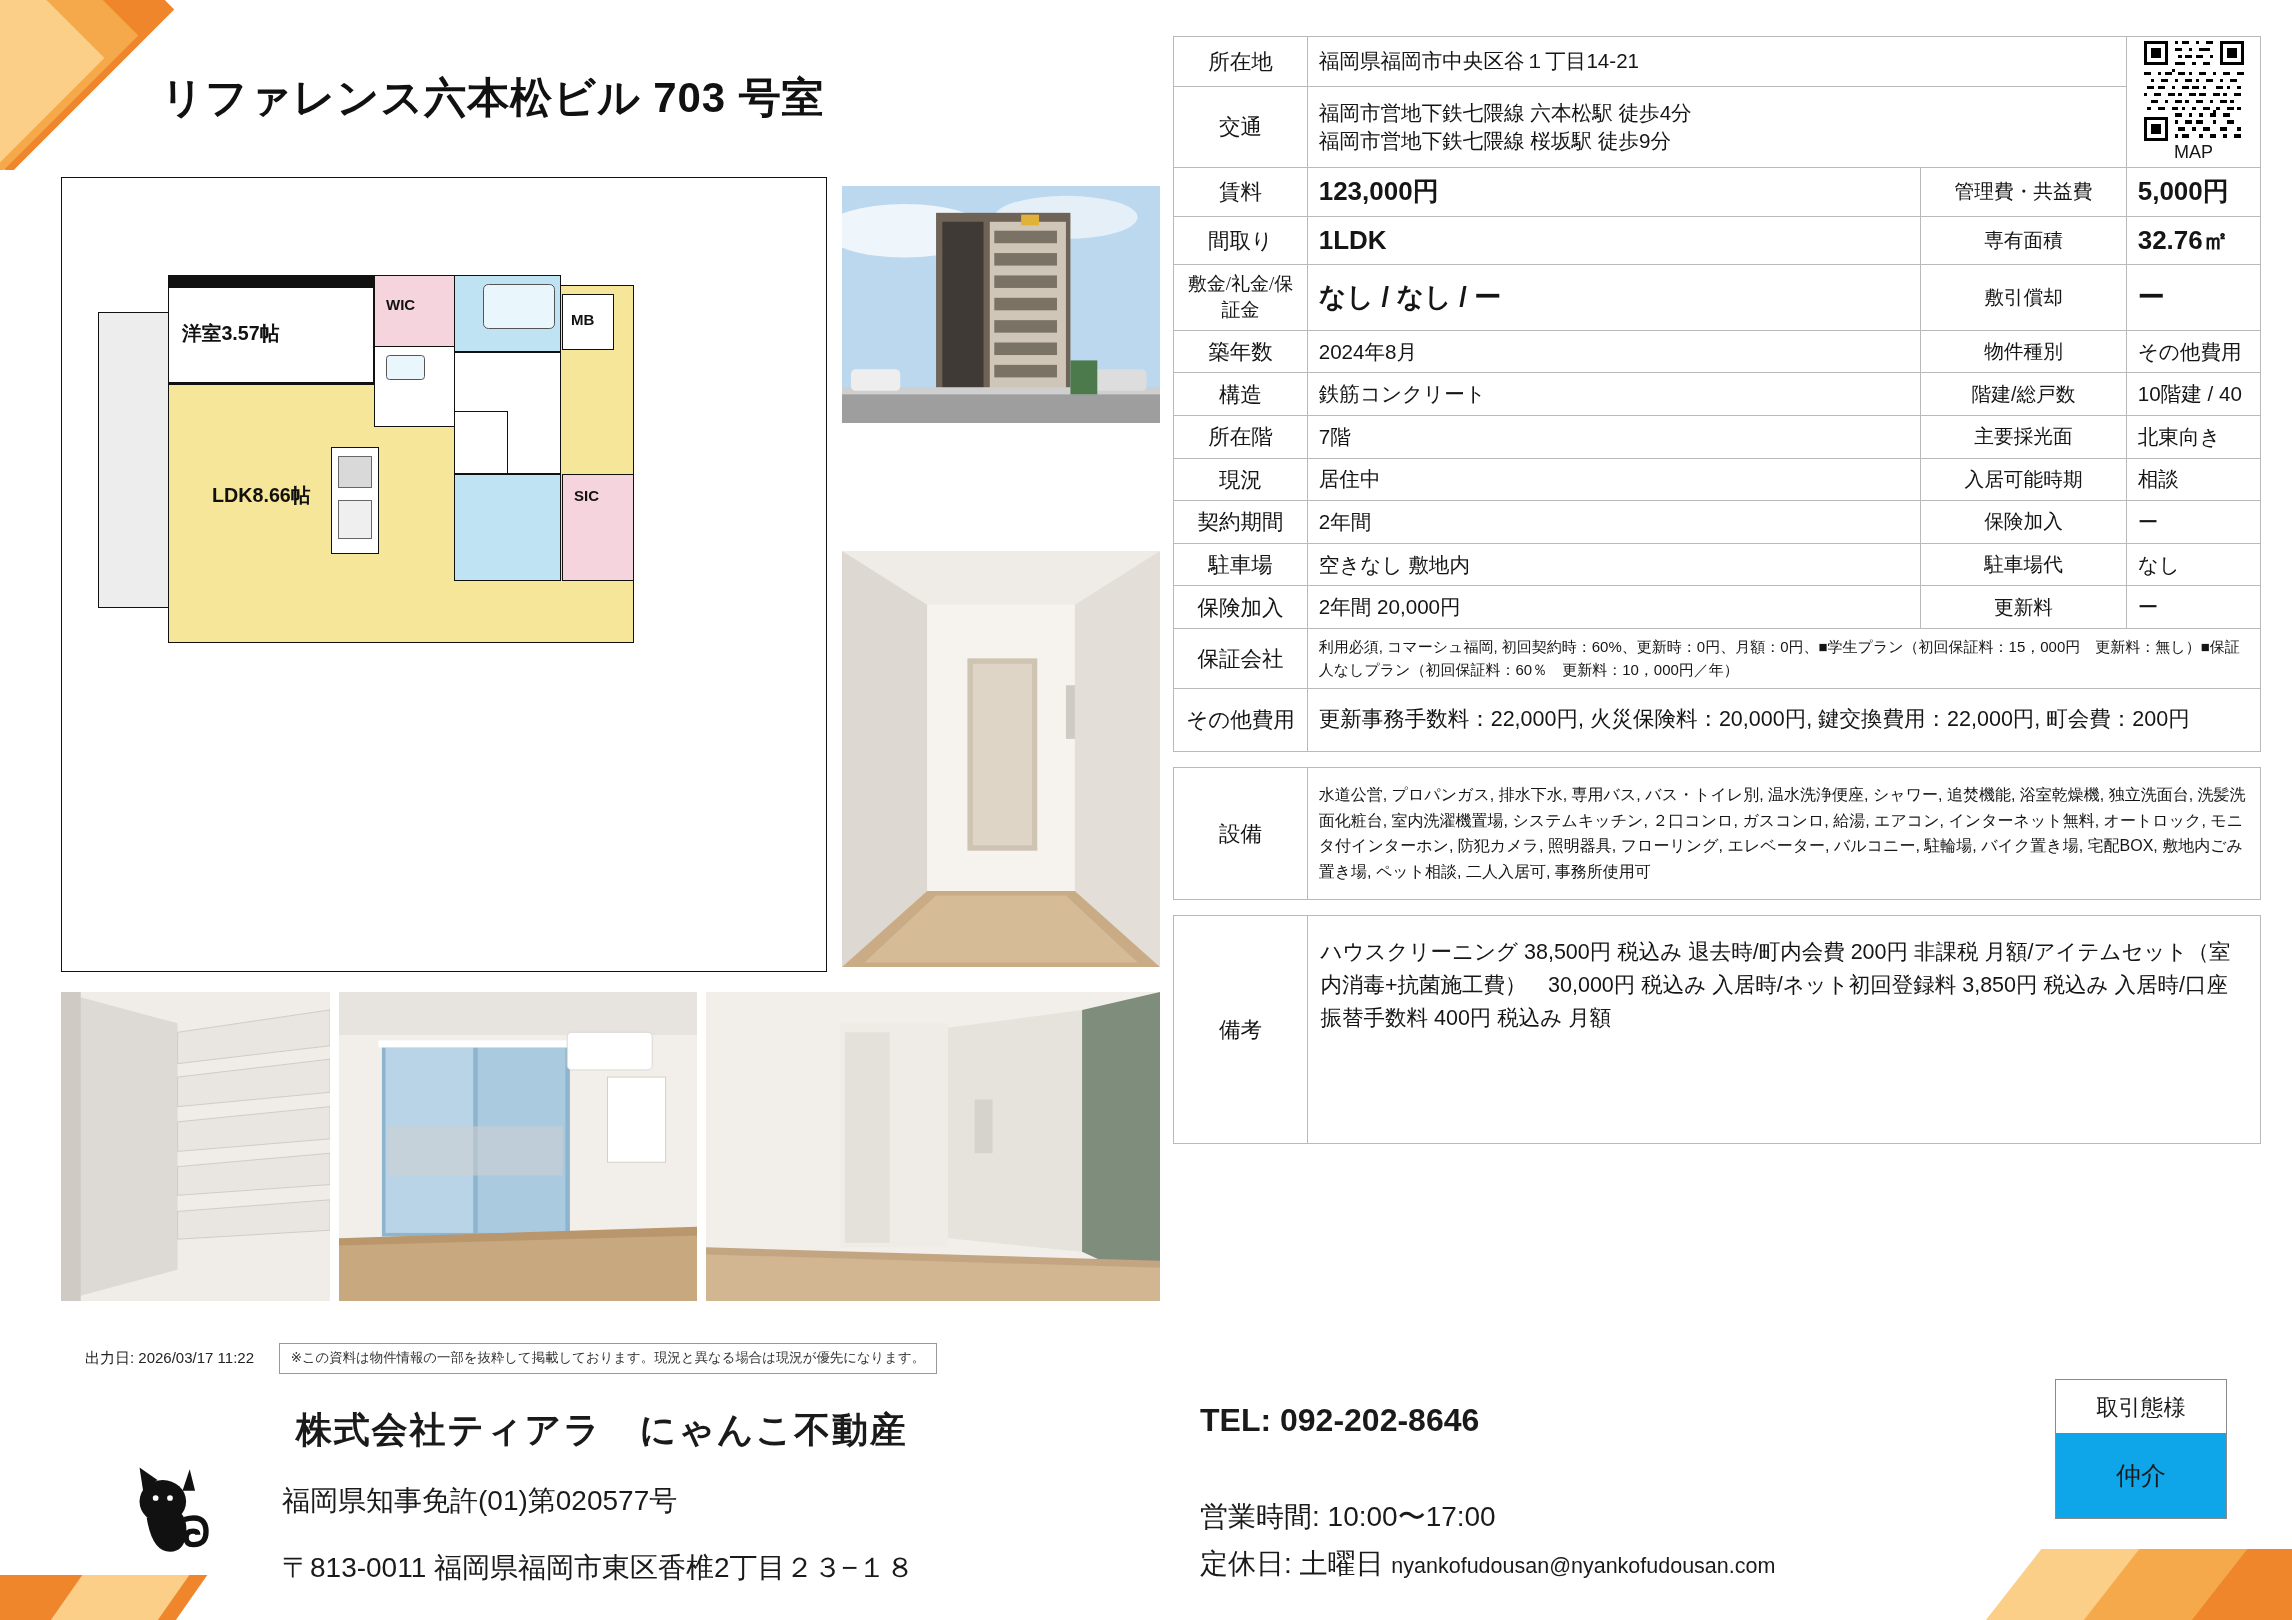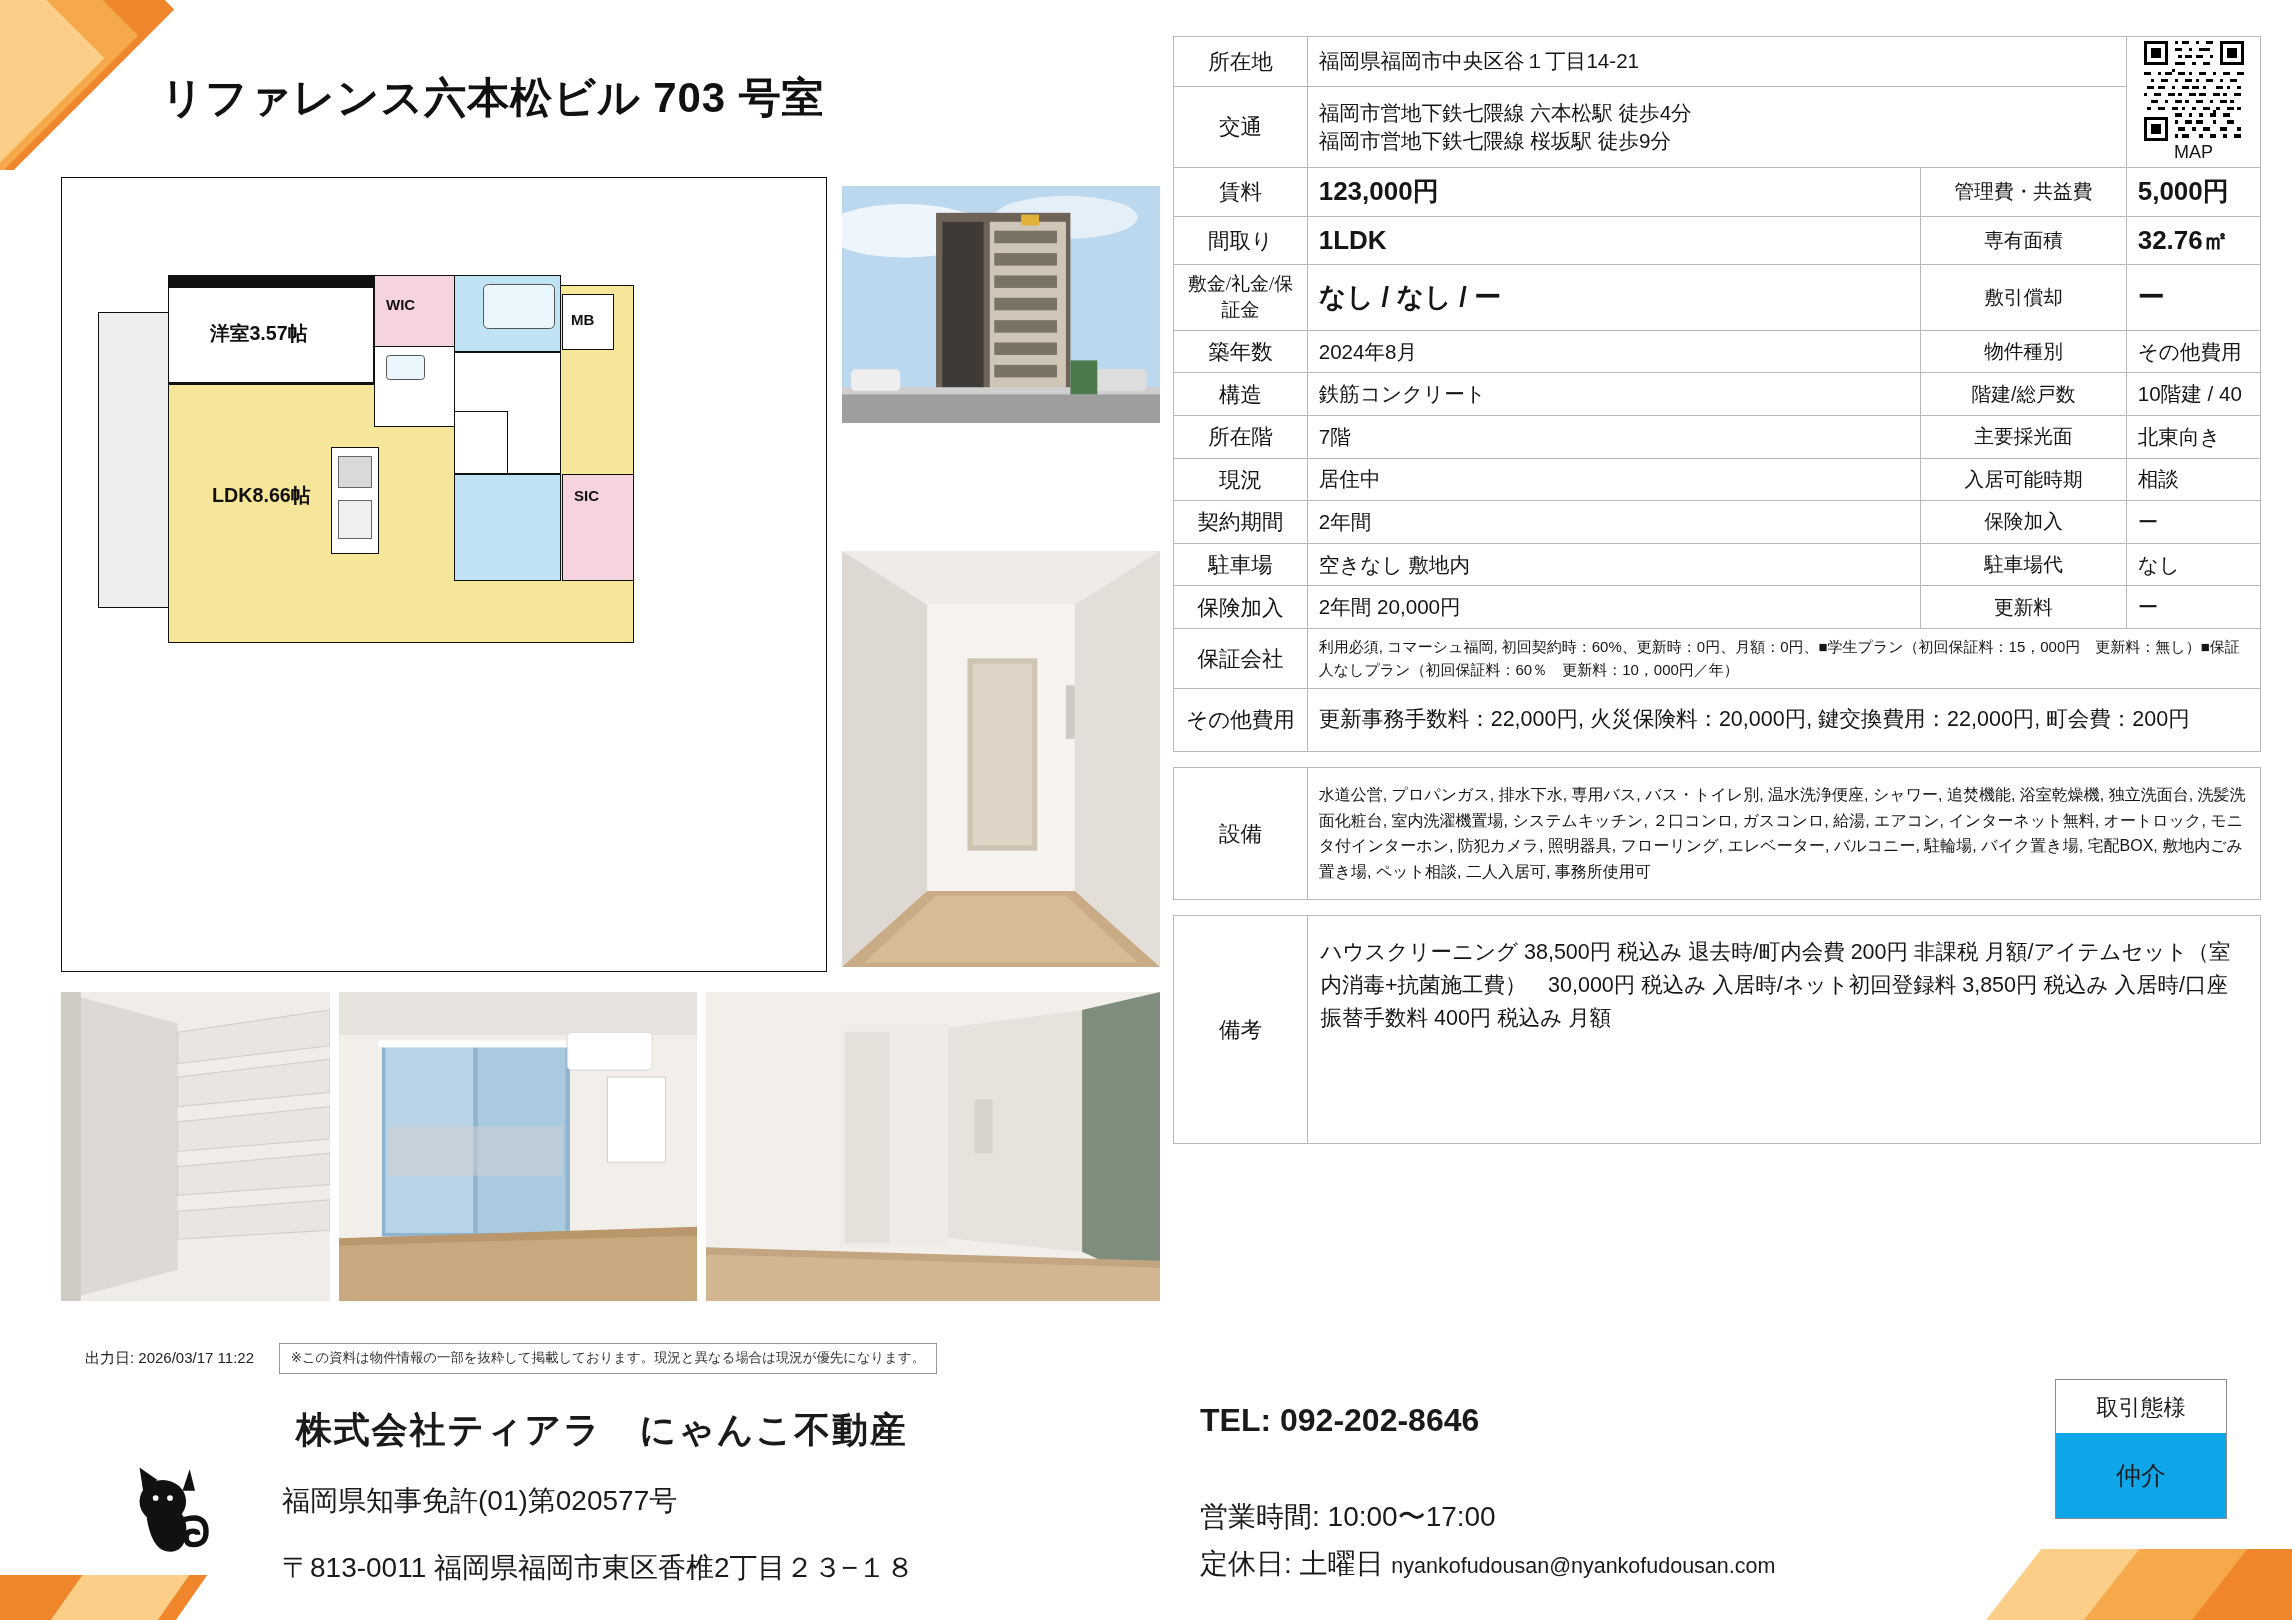--- a/index.html
+++ b/index.html
@@ -173,21 +173,21 @@
       <div class="rm" style="left:392px;top:233px;width:54px;height:63px;background:#ffffff;border:1.8px solid #111;"></div>
 
       <div class="rm" style="left:500px;top:296px;width:72px;height:107px;background:#f6d4de;border:1.8px solid #111;"></div>
 
       <div class="rm" style="left:269px;top:269px;width:48px;height:107px;background:#ffffff;border:1.8px solid #111;"></div>
       <div class="rm" style="left:276px;top:278px;width:34px;height:32px;background:#d9d9d9;border:0.9px solid #666;"></div>
       <div class="rm" style="left:276px;top:322px;width:34px;height:39px;background:#efefef;border:0.9px solid #666;"></div>
 
       <div class="rm" style="left:106px;top:204px;width:206px;height:2.7px;background:#111;"></div>
 
-      <div class="lbl" style="left:148px;top:142px;">洋室3.57帖</div>
+      <div class="lbl" style="left:120px;top:142px;">洋室3.57帖</div>
       <div class="lbl" style="left:150px;top:304px;">LDK8.66帖</div>
       <div class="lbl-sm" style="left:324px;top:118px;">WIC</div>
       <div class="lbl-sm" style="left:512px;top:309px;">SIC</div>
       <div class="lbl-sm" style="left:509px;top:133px;">MB</div>
     </div>
   </div>
 
   <div class="ph" style="left:842px;top:186px;width:318px;height:237px;">
     <svg width="100%" height="100%" viewBox="0 0 355 265" preserveAspectRatio="none">
       <rect width="355" height="265" fill="#bcd8ee"></rect>

